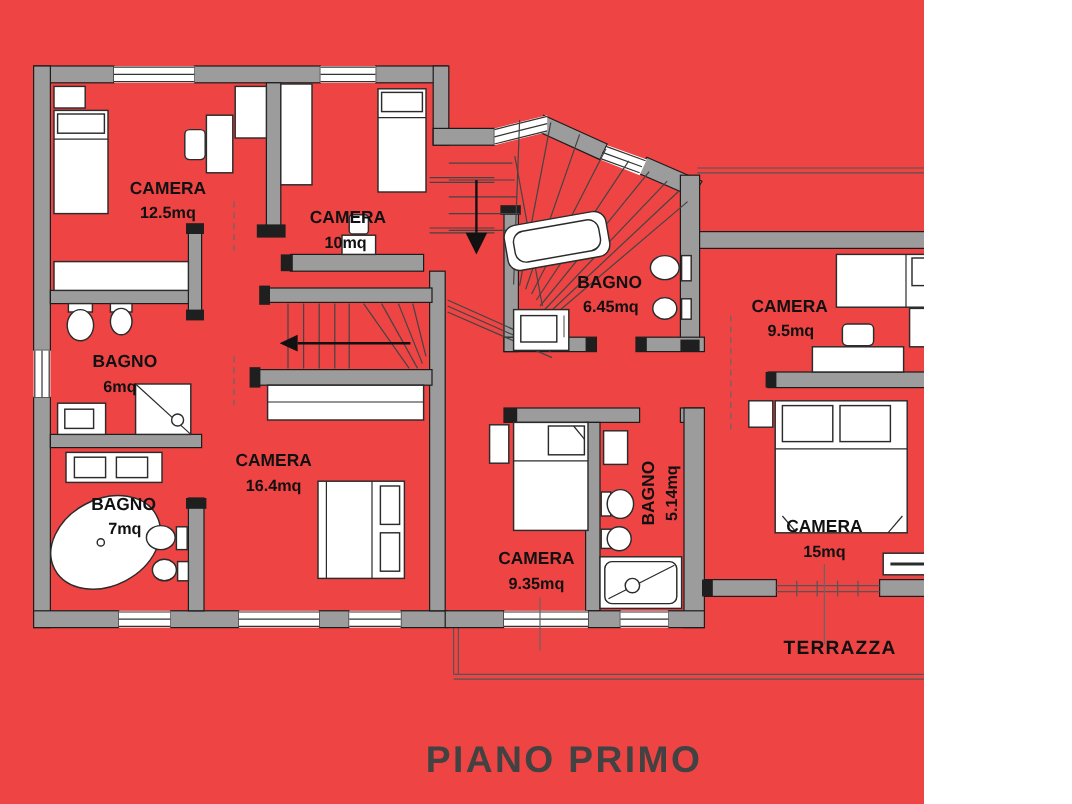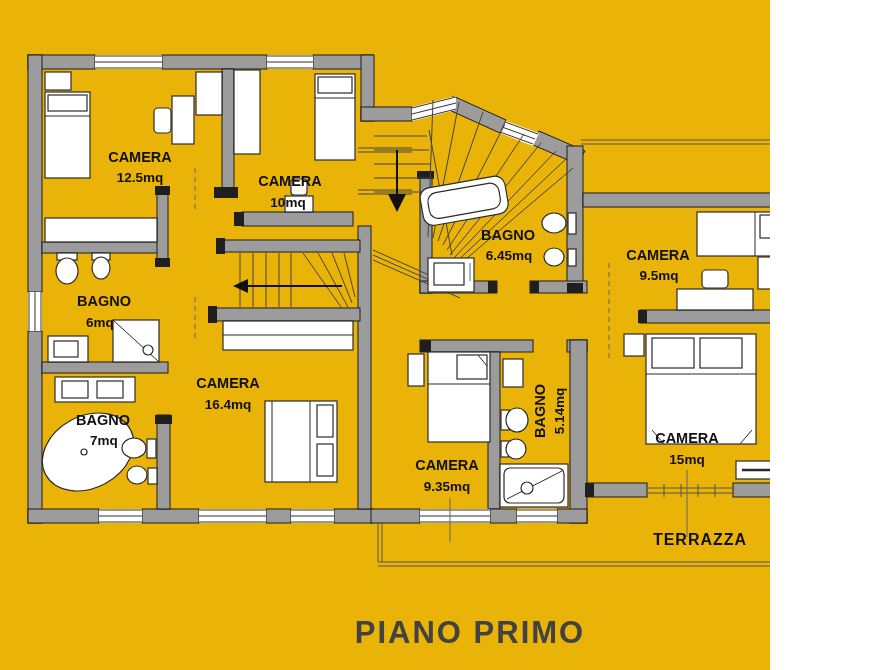--- a/index.html
+++ b/index.html
@@ -1,16 +1,16 @@
 <!DOCTYPE html>
 <html><head>
 <meta charset="utf-8">
 <style>
   html,body{margin:0;padding:0;background:#ffffff;}
-  .page{position:relative;width:770px;height:670px;background:#eab308;overflow:hidden;
+  .page{position:relative;width:770px;height:670px;background:#ef4444;overflow:hidden;
         font-family:"Liberation Sans", sans-serif;}
   svg{display:block;}
   text{font-family:"Liberation Sans", sans-serif;fill:#111;}
   .room-name{font-size:14.5px;font-weight:700;}
   .room-area{font-size:13.5px;font-weight:700;}
   .terr{font-size:16px;font-weight:700;letter-spacing:1px;}
   .title{font-size:31px;font-weight:700;fill:#424242;letter-spacing:2px;}
   .wall{fill:#9c9c9c;stroke:#1c1c1c;stroke-width:1;}
   .cap{fill:#1f1f1f;stroke:none;}
   .winbox{fill:#ffffff;stroke:none;}

